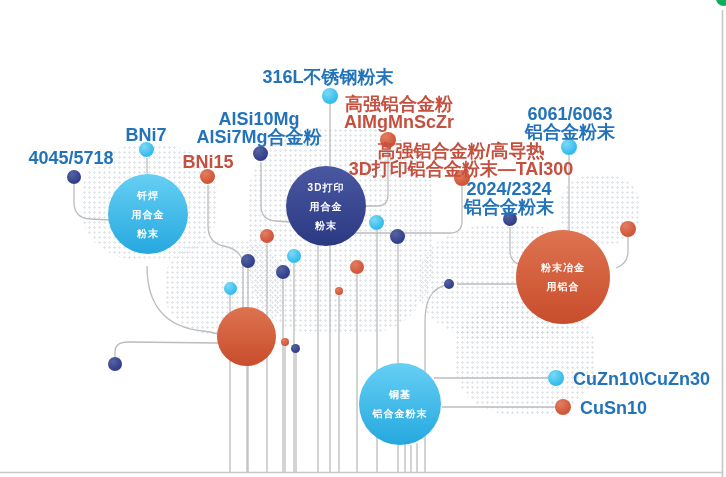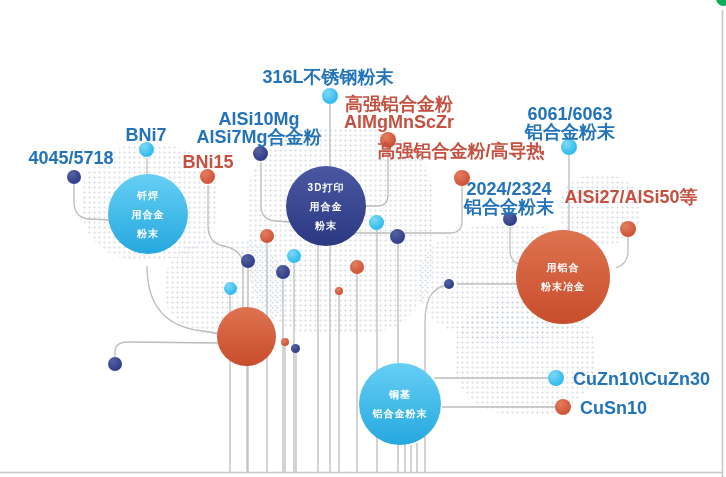--- a/index.html
+++ b/index.html
@@ -100,22 +100,22 @@
     <span>粉末</span>
   </div>
 
   <div class="hub navy" style="left:286px;top:166px;width:80px;height:80px;">
     <span>3D打印</span>
     <span>用合金</span>
     <span>粉末</span>
   </div>
 
   <div class="hub orange" style="left:516px;top:230px;width:94px;height:94px;">
+    <span>粉末冶金</span>
     <span>用铝合</span>
-    <span>粉末冶金</span>
   </div>
 
   <div class="hub lightblue" style="left:359px;top:363px;width:82px;height:82px;">
     <span>铜基</span>
     <span>铝合金粉末</span>
   </div>
 
   <div class="hub orange" style="left:217px;top:307px;width:59px;height:59px;"></div>
 
   <div class="dot navy" style="left:67px;top:170px;width:14px;height:14px;"></div>
@@ -152,30 +152,30 @@
     <div>AlSi10Mg</div>
     <div>AlSi7Mg合金粉</div>
   </div>
   <div class="lbl blue" style="left:328px;top:68px;">316L不锈钢粉末</div>
   <div class="lbl red" style="left:391px;top:95px;margin-left:8px;">
     <div>高强铝合金粉</div>
     <div>AlMgMnScZr</div>
   </div>
   <div class="lbl red" style="left:461px;top:142px;">
     <div>高强铝合金粉/高导热</div>
+    <div>3D打印铝合金粉末—TAl300</div>
   </div>
   <div class="lbl blue" style="left:509px;top:180px;">
     <div>2024/2324</div>
     <div>铝合金粉末</div>
   </div>
   <div class="lbl blue" style="left:570px;top:105px;">
     <div>6061/6063</div>
     <div>铝合金粉末</div>
   </div>
   <div class="lbl red" style="left:631px;top:188px;">
-    <div>AlSi27/AlSi50等</div>
   </div>
   <div class="lbl blue left" style="left:573px;top:370px;">CuZn10\CuZn30</div>
   <div class="lbl blue left" style="left:580px;top:399px;">CuSn10</div>
 
   <div class="green-corner" style="left:716px;top:-9px;width:15px;height:15px;"></div>
 
 </div>
 
 </body></html>

